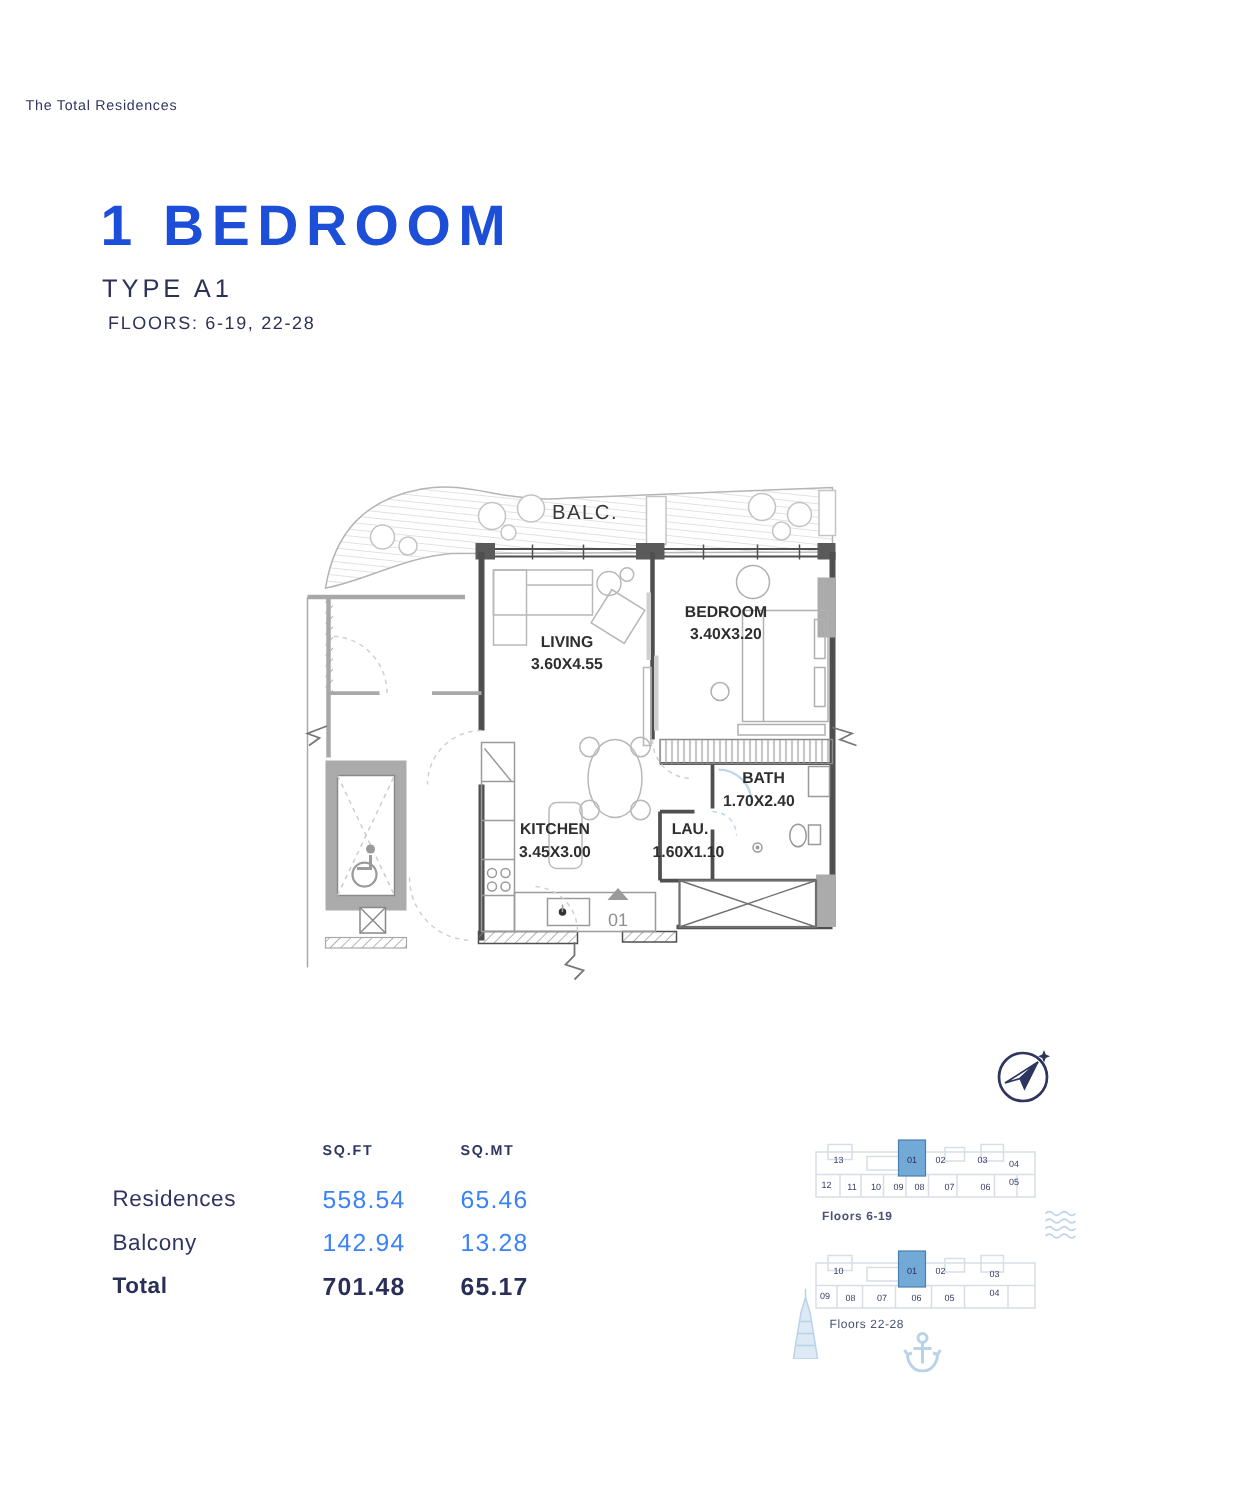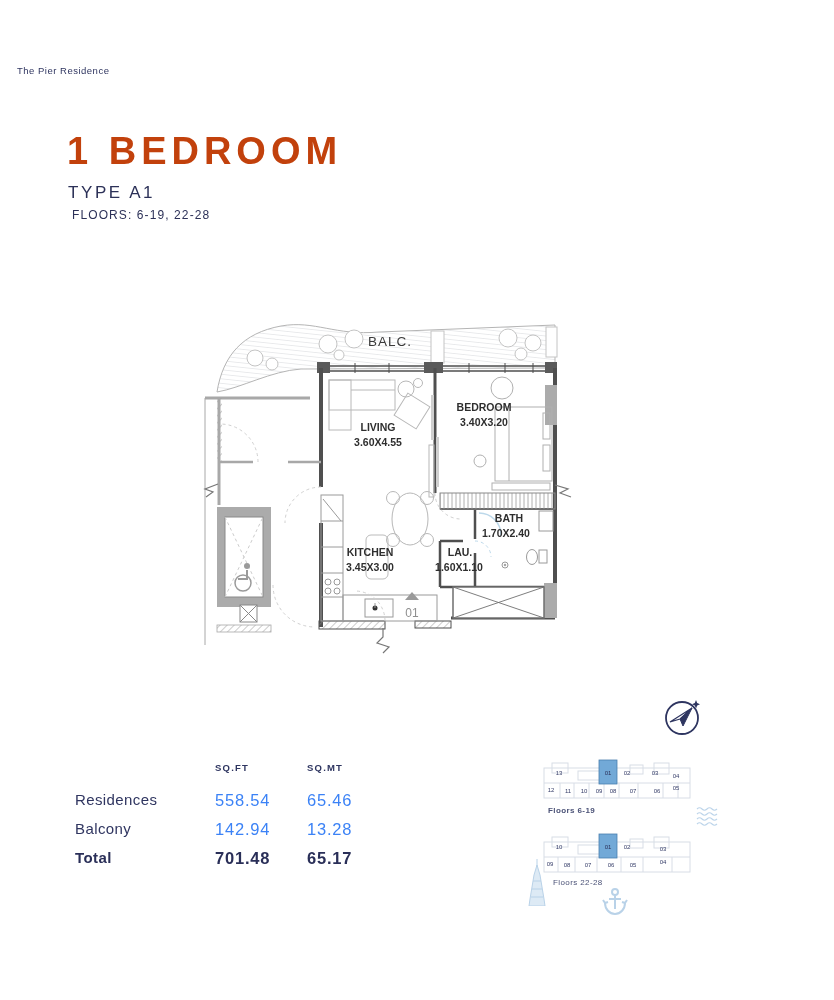--- a/index.html
+++ b/index.html
@@ -1,20 +1,20 @@
 <!DOCTYPE html>
 <html><head>
 <meta charset="utf-8">
 <style>
   html,body{margin:0;padding:0;background:#fff;}
   .page{position:relative;width:834px;height:1000px;background:#ffffff;overflow:hidden;
         font-family:"Liberation Sans",sans-serif;color:#2f3560;}
   .abs{position:absolute;}
   .brand{left:17px;top:65px;font-size:9.5px;letter-spacing:.5px;color:#2f3560;}
-  .h1{left:67px;top:130px;font-size:38px;font-weight:700;letter-spacing:5px;color:#c2410c;}
+  .h1{left:67px;top:130px;font-size:38px;font-weight:700;letter-spacing:5px;color:#1d4ed8;}
   .h2{left:68px;top:183px;font-size:17px;font-weight:500;letter-spacing:2.6px;color:#2c3158;}
   .h3{left:72px;top:208px;font-size:12px;letter-spacing:1.1px;color:#2c3158;}
   
   .atable{left:75px;top:760px;width:320px;height:120px;}
   .atable .col1{position:absolute;left:0;}
   .atable .col2{position:absolute;left:140px;}
   .atable .col3{position:absolute;left:232px;}
   .ahead{top:2px;font-size:9.5px;font-weight:700;letter-spacing:1.2px;color:#2e3560;}
   .arow .lab{font-size:15px;letter-spacing:.4px;color:#2f3560;}
   .arow .num{font-size:16.5px;letter-spacing:.8px;color:#3b82f6;}
@@ -22,21 +22,21 @@
   .bold .lab,.bold .num{font-weight:700;color:#2a2f58;}
   .kplabel{font-size:8px;letter-spacing:.4px;color:#4b5277;}
   svg text{font-family:"Liberation Sans",sans-serif;}
   .planlabel{font-weight:700;fill:#2e2e2e;}
 </style>
 </head>
 <body>
 
 <div class="page">
 
-  <div class="abs brand">The Pier Residence</div>
+  <div class="abs brand">The Total Residences</div>
   <div class="abs h1">1 BEDROOM</div>
   <div class="abs h2">TYPE A1</div>
   <div class="abs h3">FLOORS: 6-19, 22-28</div>
 
   <svg class="abs" style="left:203px;top:295px;" width="375" height="375" viewBox="0 0 375 375">
     <defs>
       <pattern id="hatchB" patternUnits="userSpaceOnUse" width="4.5" height="4.5" patternTransform="rotate(96)">
         <line x1="0" y1="0" x2="0" y2="4.5" stroke="#d6d8db" stroke-width="1"></line>
       </pattern>
       <pattern id="hatchV" patternUnits="userSpaceOnUse" width="4" height="4">

